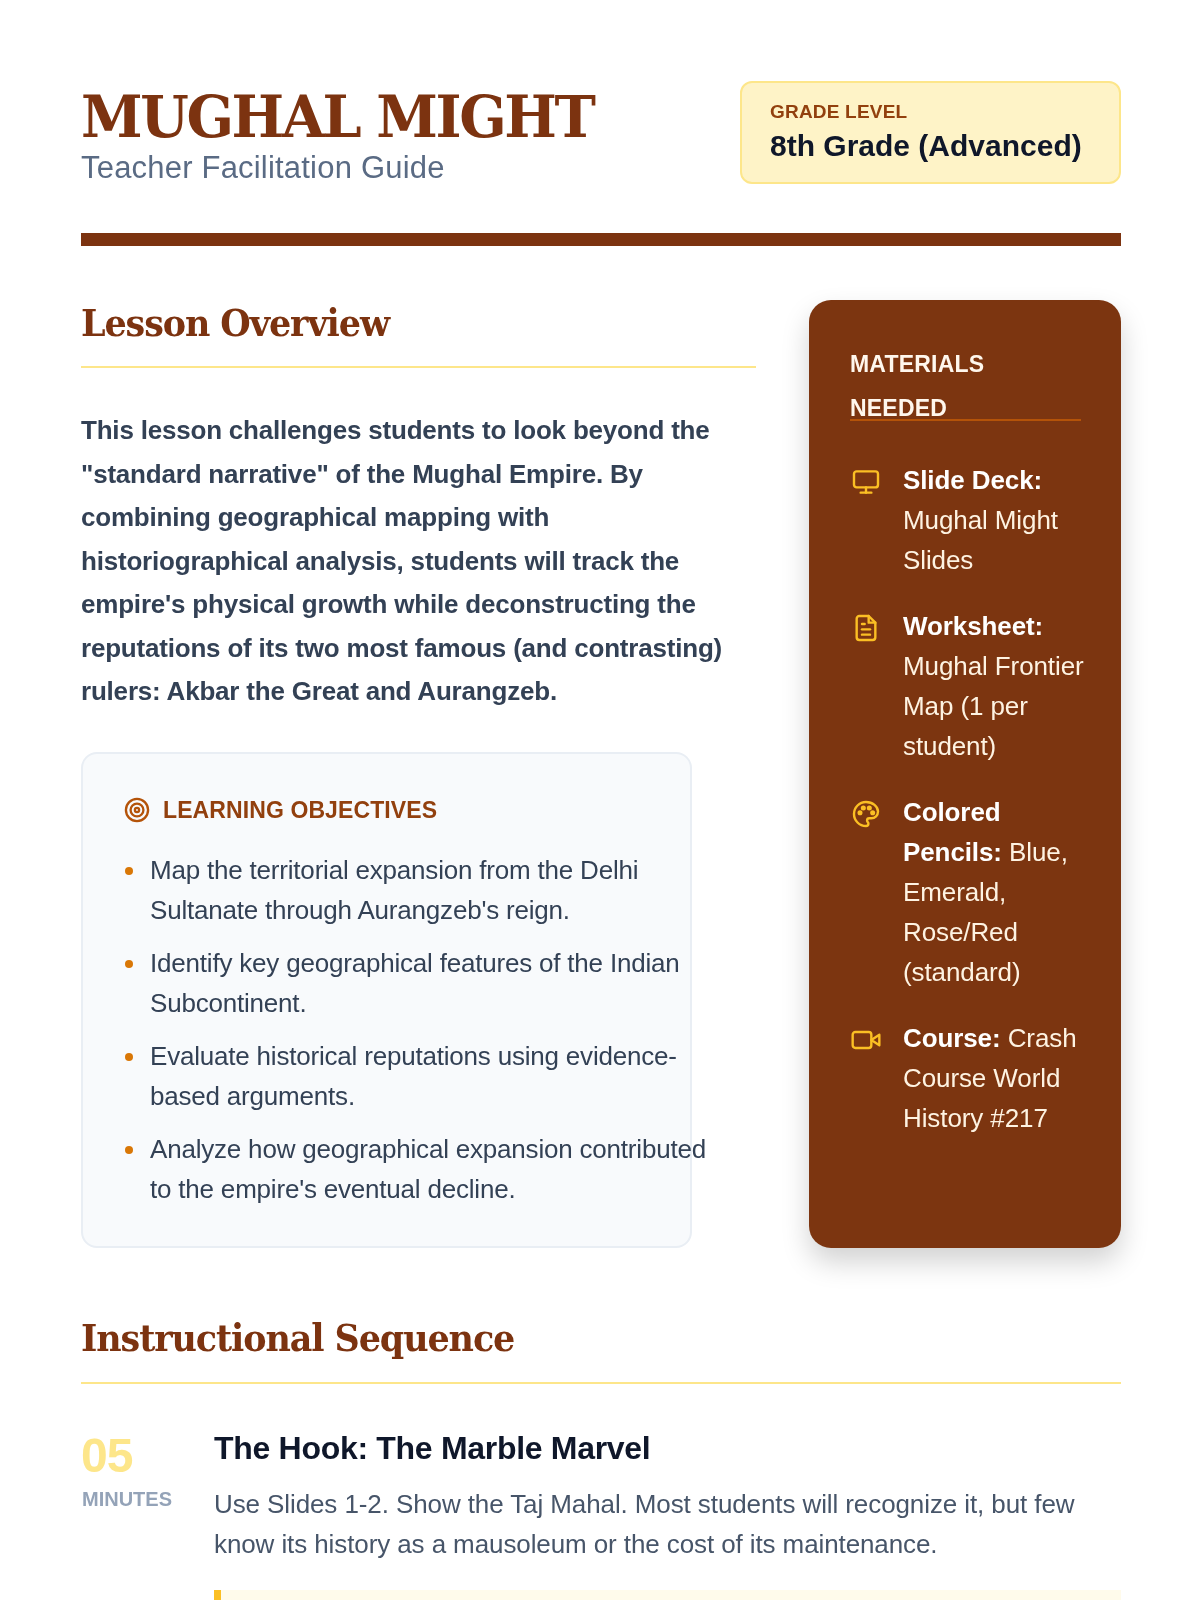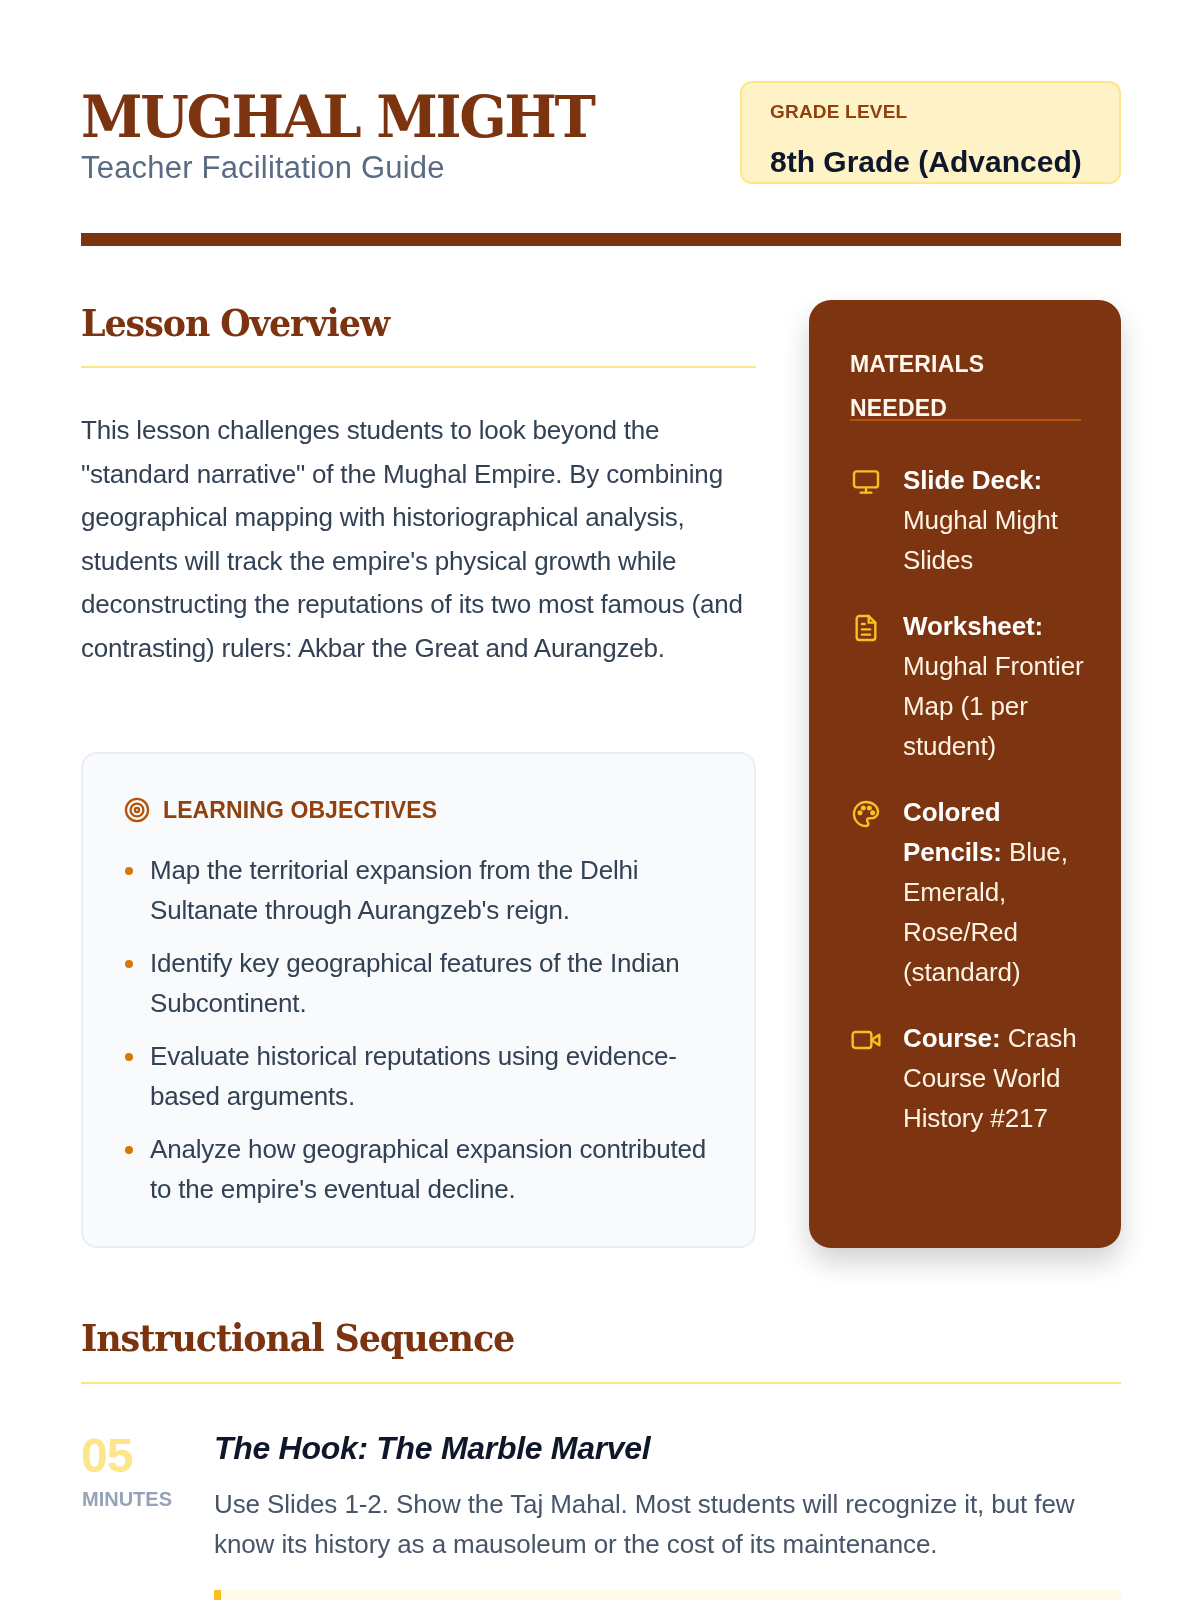--- a/index.html
+++ b/index.html
@@ -7,30 +7,30 @@
   body { font-family: "Liberation Sans", "DejaVu Sans", sans-serif; color: #334155; position: relative; }
 
   .page { position: absolute; left: 81px; top: 0; width: 1040px; }
 
   
   .header { position: absolute; left: 0; top: 80px; width: 1040px; height: 110px; }
   .title { position: absolute; left: 0; top: 8px; font-family: "DejaVu Serif", "Liberation Serif", serif; font-weight: bold; font-size: 58px; letter-spacing: -2.5px; color: #7c3310; line-height: 1; transform: scaleX(0.96); transform-origin: left; }
   .subtitle { position: absolute; left: 0; top: 70px; font-size: 31px; color: #5a6b84; letter-spacing: 0.2px; }
   .grade-box { position: absolute; right: 0; top: 1px; width: 381px; height: 103px; background: #fef3c7; border: 2px solid #fde68a; border-radius: 12px; }
   .grade-label { position: absolute; left: 28px; top: 18px; font-size: 19px; font-weight: bold; color: #92400e; letter-spacing: 0.2px; }
-  .grade-value { position: absolute; left: 28px; top: 62px; font-size: 30px; font-weight: bold; color: #0f172a; }
+  .grade-value { position: absolute; left: 28px; top: 46px; font-size: 30px; font-weight: bold; color: #0f172a; }
   .header-rule { position: absolute; left: 0; top: 233px; width: 1040px; height: 13px; background: #7c3310; }
 
   
   .overview-heading { position: absolute; left: 0; top: 300px; font-family: "DejaVu Serif", "Liberation Serif", serif; font-weight: bold; font-size: 38px; letter-spacing: -1.2px; color: #7c3310; transform: scaleX(0.92); transform-origin: left; }
   .overview-rule { position: absolute; left: 0; top: 366px; width: 675px; height: 2px; background: #fde68a; }
-  .overview-text { position: absolute; left: 0; top: 409px; width: 680px; font-size: 26px; line-height: 43.5px; color: #334155; letter-spacing: -0.2px; }
+  .overview-text { position: absolute; left: 0; top: 409px; width: 680px; font-size: 26px; line-height: 43.5px; color: #334155; letter-spacing: -0.2px; font-weight: bold; }
 
   
-  .objectives { position: absolute; left: 0; top: 752px; width: 675px; height: 496px; background: #f8fafc; border: 2px solid #e9eef4; border-radius: 16px; }
+  .objectives { position: absolute; left: 0; top: 752px; width: 611px; height: 496px; background: #f8fafc; border: 2px solid #e9eef4; border-radius: 16px; }
   .obj-header { position: absolute; left: 40px; top: 42px; display: flex; align-items: center; }
   .obj-icon { width: 28px; height: 28px; margin-right: 12px; }
   .obj-title { font-size: 23px; font-weight: bold; color: #92400e; letter-spacing: 0.1px; }
   .obj-list { position: absolute; left: 40px; top: 96px; width: 600px; list-style: none; }
   .obj-item { position: relative; padding-left: 27px; font-size: 26px; line-height: 40px; color: #334155; margin-bottom: 13px; letter-spacing: -0.2px; }
   .obj-bullet { position: absolute; left: 2px; top: 17px; width: 8px; height: 8px; border-radius: 50%; background: #d97706; }
 
   
   .materials { position: absolute; left: 728px; top: 300px; width: 312px; height: 948px; background: #7c3510; border-radius: 22px; box-shadow: 0 14px 28px rgba(0,0,0,0.18); }
   .mat-title { position: absolute; left: 41px; top: 42px; width: 200px; font-size: 23px; font-weight: bold; color: #fff7ed; line-height: 44px; letter-spacing: 0.2px; }
@@ -40,21 +40,21 @@
   .mat-item b { color: #ffffff; }
   .mat-icon { position: absolute; left: 0; top: 6px; width: 32px; height: 32px; }
 
   
   .seq-heading { position: absolute; left: 0; top: 1315px; font-family: "DejaVu Serif", "Liberation Serif", serif; font-weight: bold; font-size: 38px; letter-spacing: -1.2px; color: #7c3310; transform: scaleX(0.92); transform-origin: left; }
   .seq-rule { position: absolute; left: 0; top: 1382px; width: 1040px; height: 2px; background: #fde68a; }
 
   .step { position: absolute; left: 0; top: 1420px; width: 1040px; }
   .step-num { position: absolute; left: 0; top: 8px; width: 92px; font-size: 48px; font-weight: bold; color: #fde68a; letter-spacing: -1px; }
   .step-unit { position: absolute; left: 0; top: 68px; width: 92px; text-align: center; font-size: 20px; font-weight: bold; color: #94a3b8; }
-  .step-title { position: absolute; left: 133px; top: 10px; font-size: 32px; font-weight: bold; color: #0f172a; letter-spacing: -0.3px; font-style: italic; }
+  .step-title { position: absolute; left: 133px; top: 10px; font-size: 32px; font-weight: bold; color: #0f172a; letter-spacing: -0.3px; }
   .step-desc { position: absolute; left: 133px; top: 64px; width: 905px; font-size: 26px; line-height: 40px; color: #475569; letter-spacing: -0.1px; }
   .callout { position: absolute; left: 133px; top: 170px; width: 907px; height: 40px; background: #fffbeb; border-left: 7px solid #fbbf24; }
 </style>
 </head>
 <body>
 
 <div class="page">
 
   <div class="header">
     <h1 class="title">MUGHAL MIGHT</h1>

